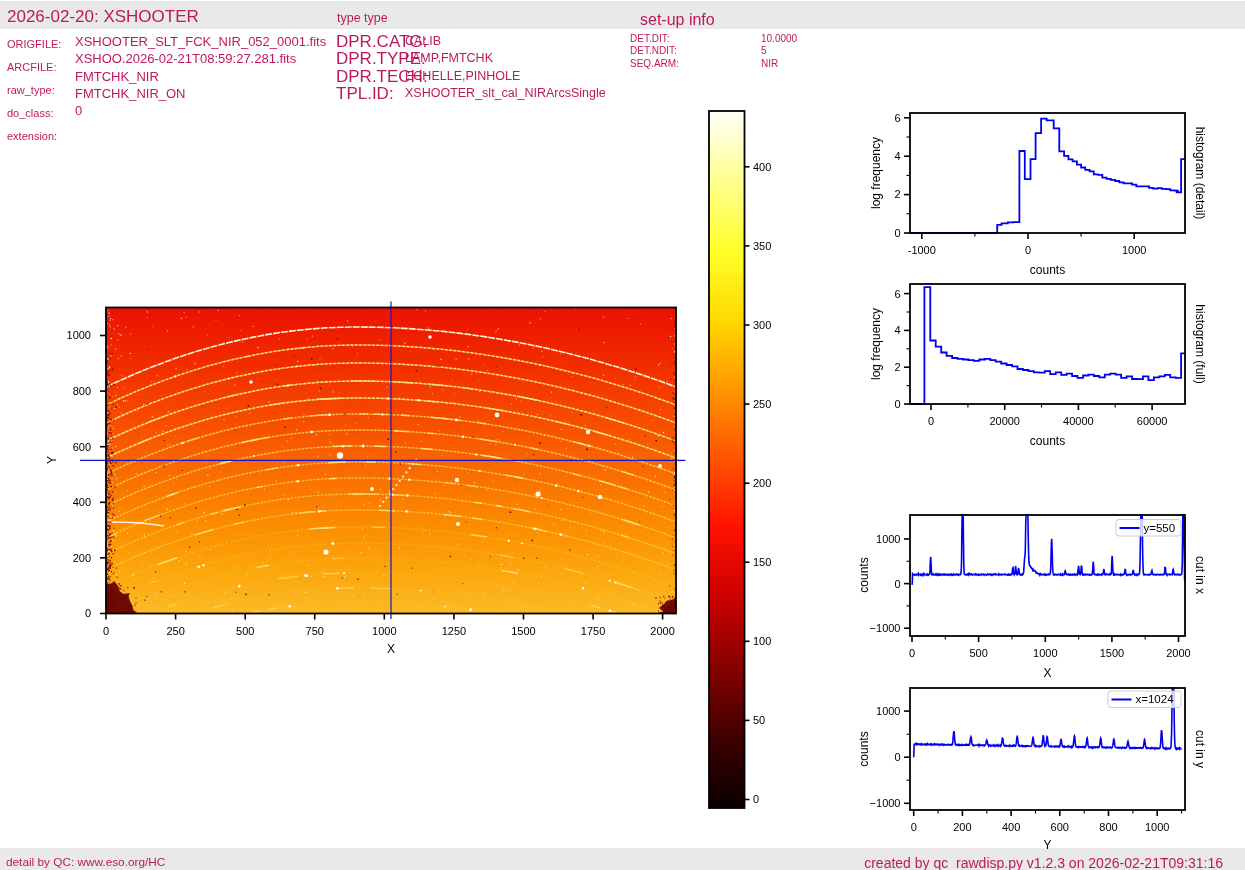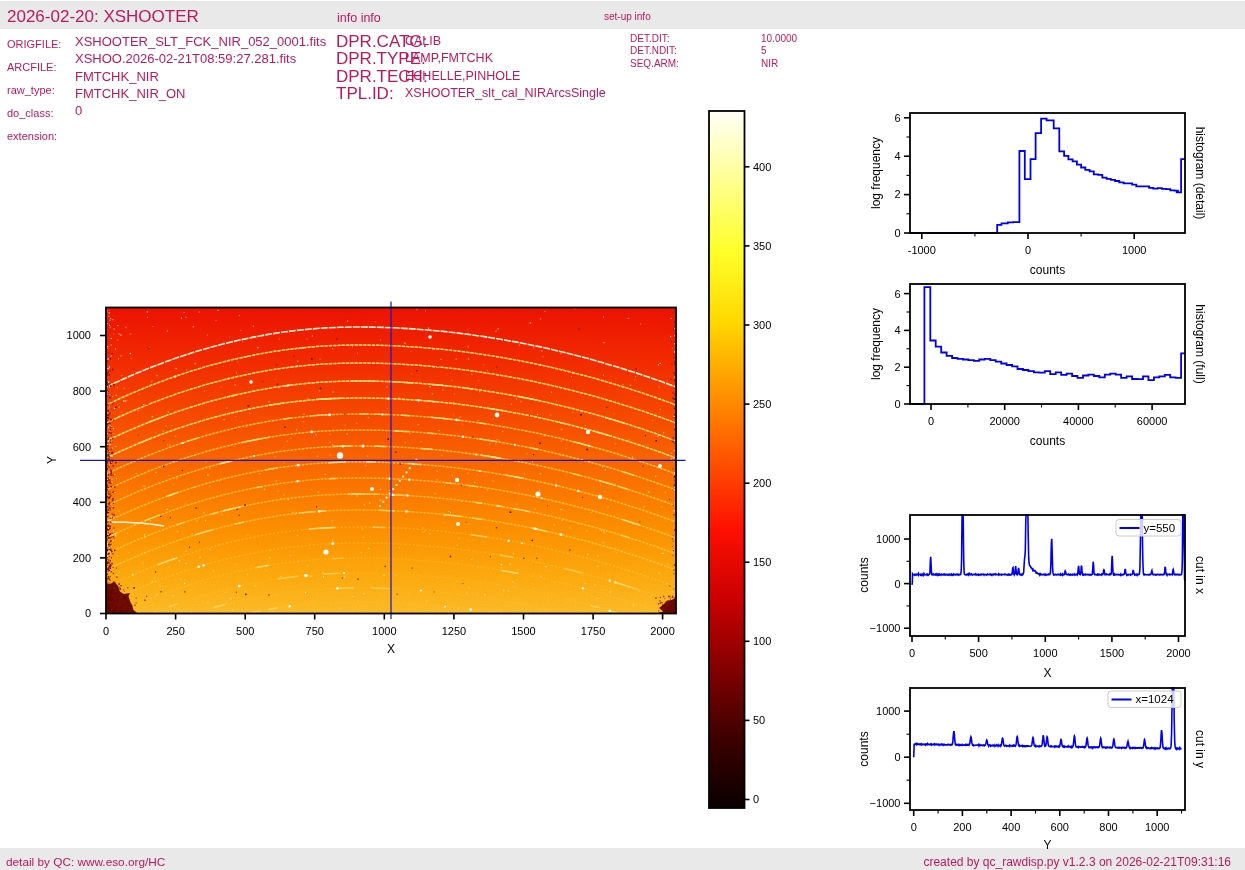--- a/index.html
+++ b/index.html
@@ -2,34 +2,34 @@
 <html><head><meta charset="utf-8"><style>
 html,body{margin:0;padding:0;width:1245px;height:870px;background:#fff;overflow:hidden}
 body,svg text{font-family:"Liberation Sans",sans-serif;fill:#000}
 .abs{position:absolute;white-space:nowrap;color:#be185d}
 .bar{position:absolute;left:0;width:1245px;background:#e9e9e9}
 </style></head>
 <body>
 <div class="bar" style="top:1px;height:27.5px"></div>
 <div class="bar" style="top:848px;height:22px"></div>
 <div class="abs" style="left:7px;top:7px;font-size:17px">2026-02-20: XSHOOTER</div>
-<div class="abs" style="left:337px;top:11px;font-size:12.5px">info info</div>
-<div class="abs" style="left:604px;top:11px;font-size:10px">set-up info</div>
+<div class="abs" style="left:337px;top:11px;font-size:12.5px">type type</div>
+<div class="abs" style="left:640px;top:11px;font-size:16px">set-up info</div>
 
 <div class="abs" style="left:7px;top:33px;font-size:11px;line-height:23px">ORIGFILE:<br>ARCFILE:<br>raw_type:<br>do_class:<br>extension:</div>
 <div class="abs" style="left:75px;top:33px;font-size:13px;line-height:17.3px">XSHOOTER_SLT_FCK_NIR_052_0001.fits<br>XSHOO.2026-02-21T08:59:27.281.fits<br>FMTCHK_NIR<br>FMTCHK_NIR_ON<br>0</div>
 
 <div class="abs" style="left:336px;top:33px;font-size:17px;line-height:17.3px">DPR.CATG:<br>DPR.TYPE:<br>DPR.TECH:<br>TPL.ID:</div>
 <div class="abs" style="left:405px;top:33px;font-size:12.5px;line-height:17.3px">CALIB<br>LAMP,FMTCHK<br>ECHELLE,PINHOLE<br>XSHOOTER_slt_cal_NIRArcsSingle</div>
 
 <div class="abs" style="left:630px;top:32.5px;font-size:10px;line-height:12.8px">DET.DIT:<br>DET.NDIT:<br>SEQ.ARM:</div>
 <div class="abs" style="left:761px;top:32.5px;font-size:10px;line-height:12.8px">10.0000<br>5<br>NIR</div>
 
 <div class="abs" style="left:6px;top:854.5px;font-size:11.8px">detail by QC: www.eso.org/HC</div>
-<div class="abs" style="right:14px;top:854.5px;font-size:12px">created by qc_rawdisp.py v1.2.3 on 2026-02-21T09:31:16</div>
+<div class="abs" style="right:22px;top:854.5px;font-size:14px">created by qc_rawdisp.py v1.2.3 on 2026-02-21T09:31:16</div>
 
 <svg width="1245" height="870" style="position:absolute;left:0;top:0">
 <defs>
 <linearGradient id="det" x1="0" y1="0" x2="0" y2="1">
 <stop offset="0" stop-color="#ee1000"></stop>
 <stop offset="0.18" stop-color="#f52b00"></stop>
 <stop offset="0.38" stop-color="#fa5000"></stop>
 <stop offset="0.55" stop-color="#fd7200"></stop>
 <stop offset="0.72" stop-color="#ff9400"></stop>
 <stop offset="0.88" stop-color="#ffb110"></stop>

